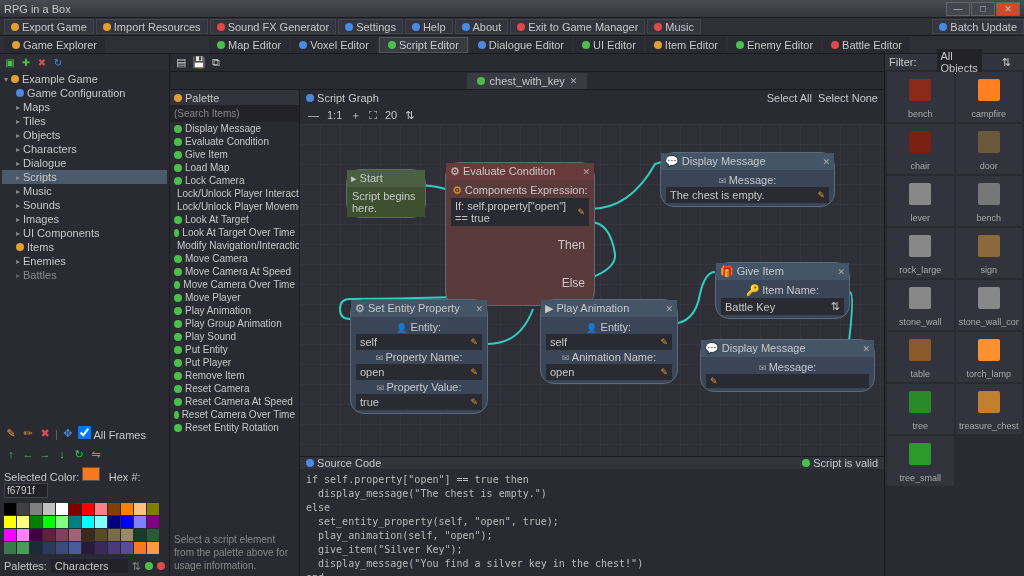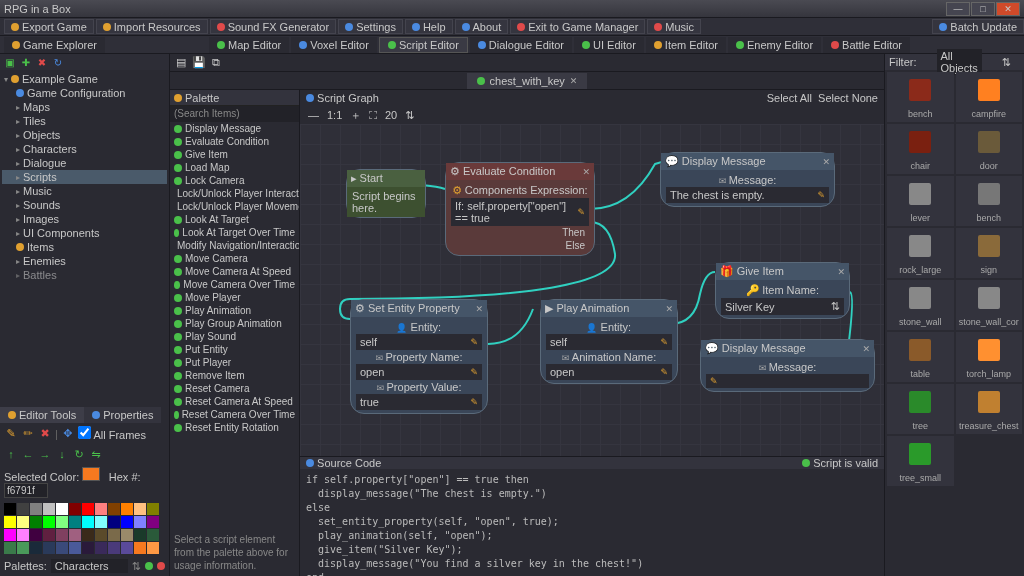--- a/index.html
+++ b/index.html
@@ -49,21 +49,21 @@
 .graph-tools{height:18px;display:flex;align-items:center;gap:8px;padding:0 8px;background:#2a2a32;font-size:10px}
 .canvas{flex:1;position:relative;background:#2f2f38;background-image:linear-gradient(#35353f 1px,transparent 1px),linear-gradient(90deg,#35353f 1px,transparent 1px);background-size:20px 20px;overflow:hidden}
 .node{position:absolute;background:#3a4658;border:1px solid #5a6a7a;border-radius:14px;font-size:10px}
 .node-hdr{padding:2px 4px;display:flex;align-items:center;justify-content:space-between;background:#455568}
 .node-hdr.green{background:#4a6040}
 .node-hdr.red{background:#6a3a3a}
 .node-body{padding:3px 5px}
 .node-label{font-size:9px;color:#aaa;text-align:center;padding:1px 0}
 .node-input{background:#2a2a32;padding:2px 4px;display:flex;justify-content:space-between;align-items:center;font-size:9px;min-height:14px}
 .pencil{color:#e0a030;font-size:9px}
-.port-label{font-size:10px;text-align:right;padding:1px 4px}
+.port-label{font-size:12px;text-align:right;padding:12px 4px}
 .source-panel{height:120px;background:#2a2a32;border-top:1px solid #1a1a20;display:flex;flex-direction:column}
 .source-hdr{height:16px;display:flex;align-items:center;justify-content:space-between;padding:0 6px;font-size:10px;background:#33333d}
 .source-code{flex:1;padding:4px 6px;font-size:10px;font-family:monospace;line-height:1.4;color:#bbb}
 .rcol{width:140px;background:#2a2a32;border-left:1px solid #1a1a20;display:flex;flex-direction:column}
 .filter-row{height:16px;display:flex;align-items:center;padding:0 4px;gap:20px;font-size:10px;background:#33333d}
 .filter-sel{flex:1;background:#222228;padding:1px 4px}
 .obj-grid{flex:1;display:grid;grid-template-columns:1fr 1fr;gap:2px;padding:2px;overflow:hidden;align-content:start}
 .obj-cell{background:#33333d;display:flex;flex-direction:column;align-items:center;justify-content:space-between;padding:3px 2px;height:50px}
 .obj-thumb{width:30px;height:30px;display:flex;align-items:center;justify-content:center}
 .obj-name{font-size:9px;color:#aaa;text-align:center;white-space:nowrap;overflow:hidden;width:100%}
@@ -229,30 +229,20 @@
           <span class="ico-dot" style="background:#e0a030"></span>
           <span>Items</span>
         </div>
       <div class="tree-item indent1">
           <span class="arrow">▸</span>
           <span>Enemies</span>
         </div>
       <div class="tree-item indent1" style="opacity:.6">
           <span class="arrow">▸</span>
           <span>Battles</span>
-        </div>
-    </div>
-    <div class="tabs-mini">
-      <div class="tab-mini active">
-          <span class="ico-dot" style="background:#e0a030"></span>
-          <span>Editor Tools</span>
-        </div>
-      <div class="tab-mini">
-          <span class="ico-dot" style="background:#4a8ae0"></span>
-          <span>Properties</span>
         </div>
     </div>
     <div class="tool-row">
       <span class="t" style="color:#e0a030">✎</span>
       <span class="t" style="color:#e0a030">✏</span>
       <span class="t" style="color:#e04a4a">✖</span>
       <span style="color:#666">|</span>
       <span class="t" style="color:#4a8ae0">✥</span>
       <span style="font-size:9px"><input type="checkbox" checked="" style=""> <span>All Frames</span></span>
     </div>
@@ -482,21 +472,21 @@
           </div>
 
           <div class="node" style="left:415px;top:138px;width:135px">
             <div class="node-hdr">
                 <span>🎁 <span>Give Item</span></span>
                 <span class="close-x">✕</span>
               </div>
             <div class="node-body">
               <div class="node-label"><span style="color:#e0a030">🔑</span> <span>Item Name:</span></div>
               <div class="node-input">
-                  <span>Silver Key</span>
+                  <span>Battle Key</span>
                   <span>⇅</span>
                 </div>
             </div>
           </div>
 
           <div class="node" style="left:400px;top:215px;width:175px">
             <div class="node-hdr">
                 <span>💬 <span>Display Message</span></span>
                 <span class="close-x">✕</span>
               </div>

